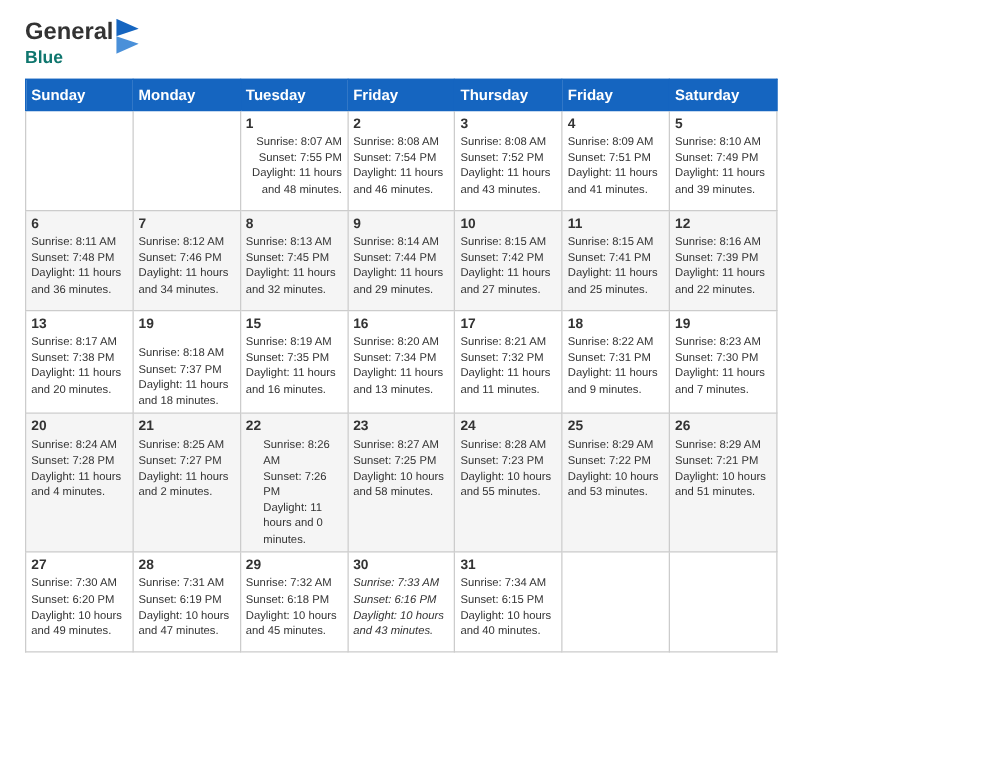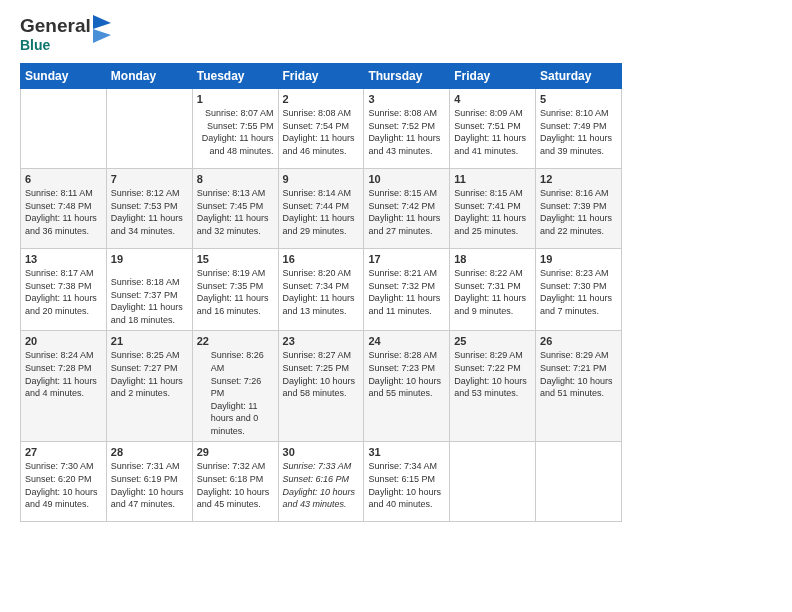--- a/index.html
+++ b/index.html
@@ -154,21 +154,21 @@
         <tr>
           <td>
             <span class="day-num">6</span>
             <div class="day-info" style="white-space: pre-line;">Sunrise: 8:11 AM
 Sunset: 7:48 PM
 Daylight: 11 hours and 36 minutes.</div>
           </td>
           <td>
             <span class="day-num">7</span>
             <div class="day-info" style="white-space: pre-line;">Sunrise: 8:12 AM
-Sunset: 7:53 PM
+Sunset: 7:46 PM
 Daylight: 11 hours and 34 minutes.</div>
           </td>
           <td>
             <span class="day-num">8</span>
             <div class="day-info" style="white-space: pre-line;">Sunrise: 8:13 AM
 Sunset: 7:45 PM
 Daylight: 11 hours and 32 minutes.</div>
           </td>
           <td>
             <span class="day-num">9</span>

